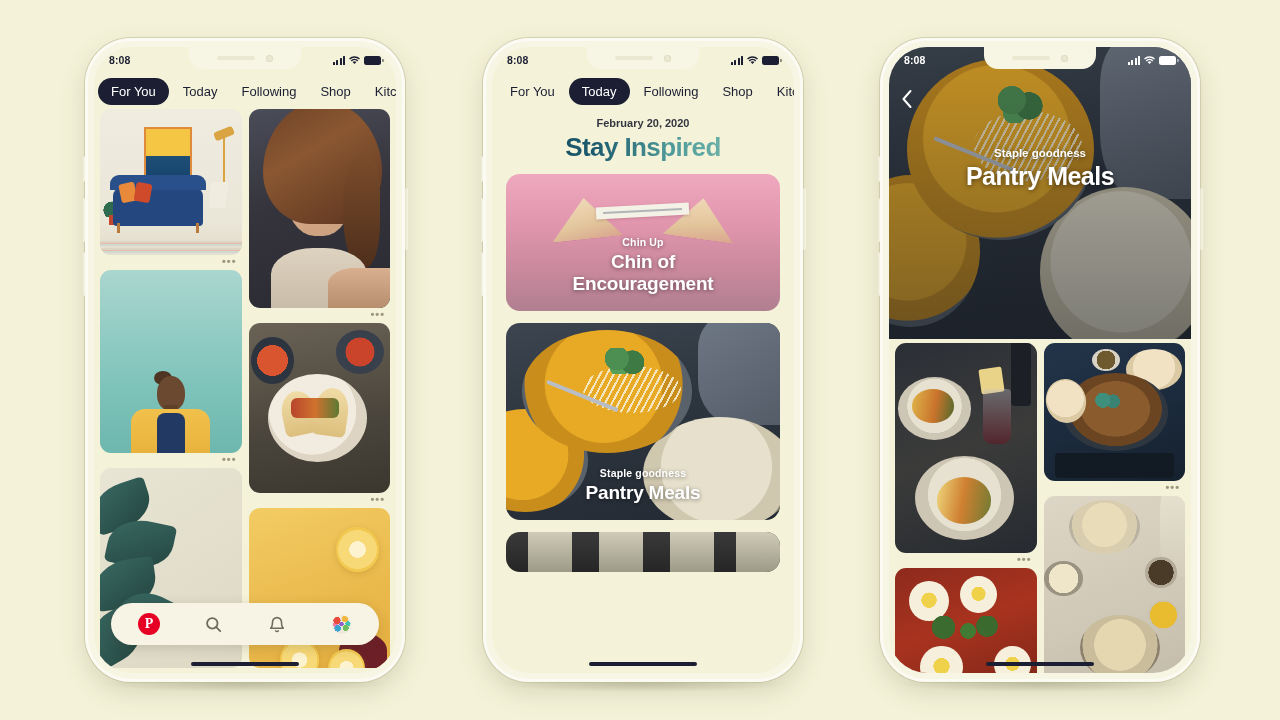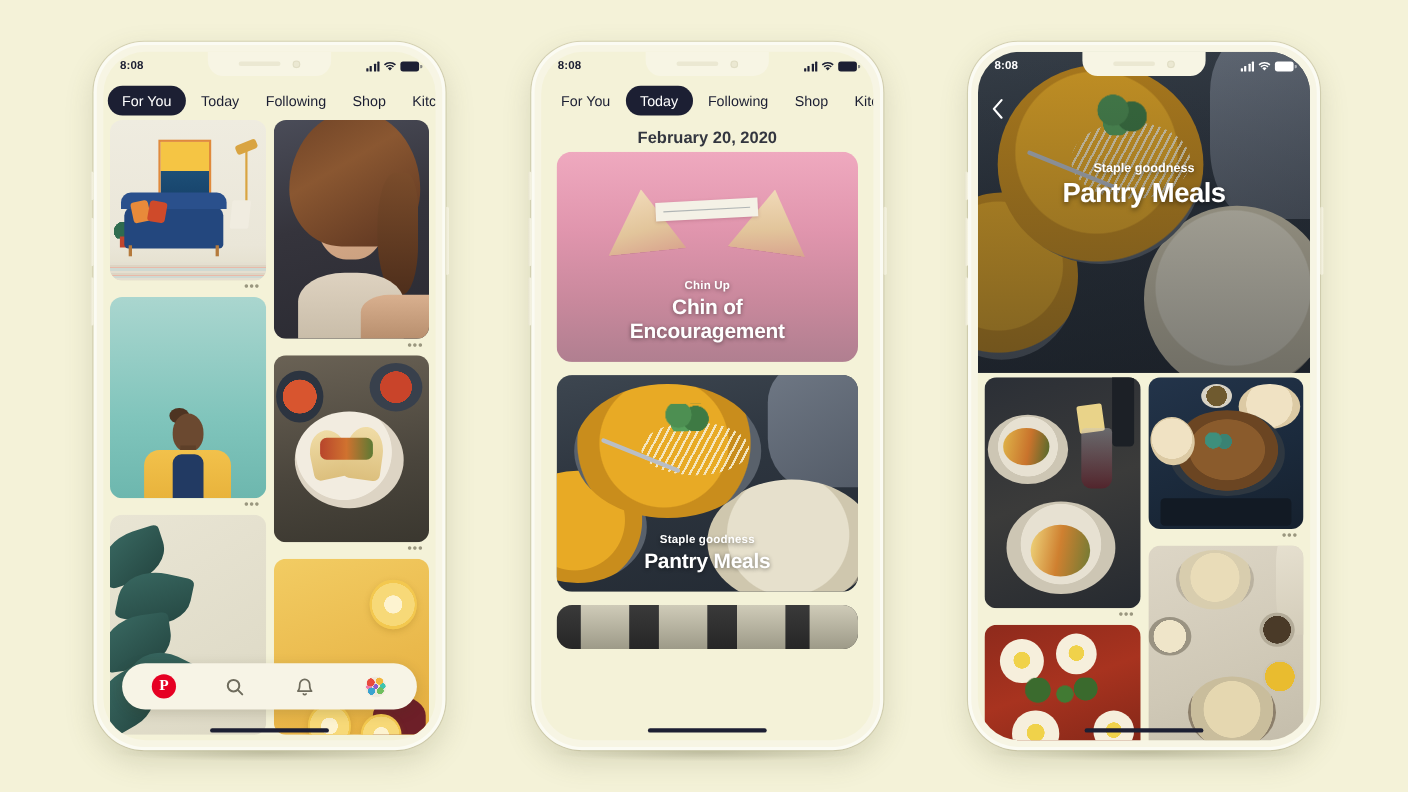--- a/index.html
+++ b/index.html
@@ -302,21 +302,21 @@
   .cap{
     position:absolute; left:0; right:0; bottom:0; padding:0 12px 16px;
     text-align:center; color:#fff; z-index:6;
     text-shadow:0 1px 4px rgba(0,0,0,.45);
   }
   .cap .eyebrow{ font-size:10.5px; font-weight:700; letter-spacing:.15px; margin-bottom:3px; }
   .cap .big{ font-size:19px; font-weight:700; letter-spacing:-.2px; }
 
   
   .feed2{ position:absolute; top:62px; left:0; right:0; bottom:0; padding:0 14px; overflow:hidden; }
-  .datehead{ text-align:center; font-size:15px; font-weight:600; color:#33363f; padding:8px 0 4px; }
+  .datehead{ text-align:center; font-size:11px; font-weight:600; color:#33363f; padding:8px 0 4px; }
   .bigtitle{
     text-align:center; font-size:26px; font-weight:700; letter-spacing:-.6px;
     padding-bottom:12px; line-height:1.1;
     background:linear-gradient(90deg,#17485e 0%,#1d5a6e 32%,#4f9a9a 60%,#86c7b6 100%);
     -webkit-background-clip:text; background-clip:text; color:transparent;
   }
   .bigcard{ position:relative; width:100%; border-radius:14px; overflow:hidden; margin-bottom:12px; }
 
   
   .hero{ position:absolute; top:0; left:0; right:0; height:292px; overflow:hidden; }
@@ -558,22 +558,23 @@
       <div class="tabs" style="padding-left:8px;">
         <span class="tab">For You</span>
         <span class="tab active">Today</span>
         <span class="tab">Following</span>
         <span class="tab">Shop</span>
         <span class="tab">Kitcl</span>
       </div>
 
       <div class="feed2">
         <div class="datehead">February 20, 2020</div>
-
-        <div class="bigcard" style="height:191px;">
+        <div class="bigtitle">Stay Inspired</div>
+
+        <div class="bigcard" style="height:137px;">
           <div class="ph im-cookie">
             <div class="ck ck1"></div>
               <div class="ck ck2"></div>
               <div class="strip"></div>
           </div>
           <div class="cap">
             <div class="eyebrow">Chin Up</div>
             <div class="big">Chin of</div>
             <div class="big">Encouragement</div>
           </div>

